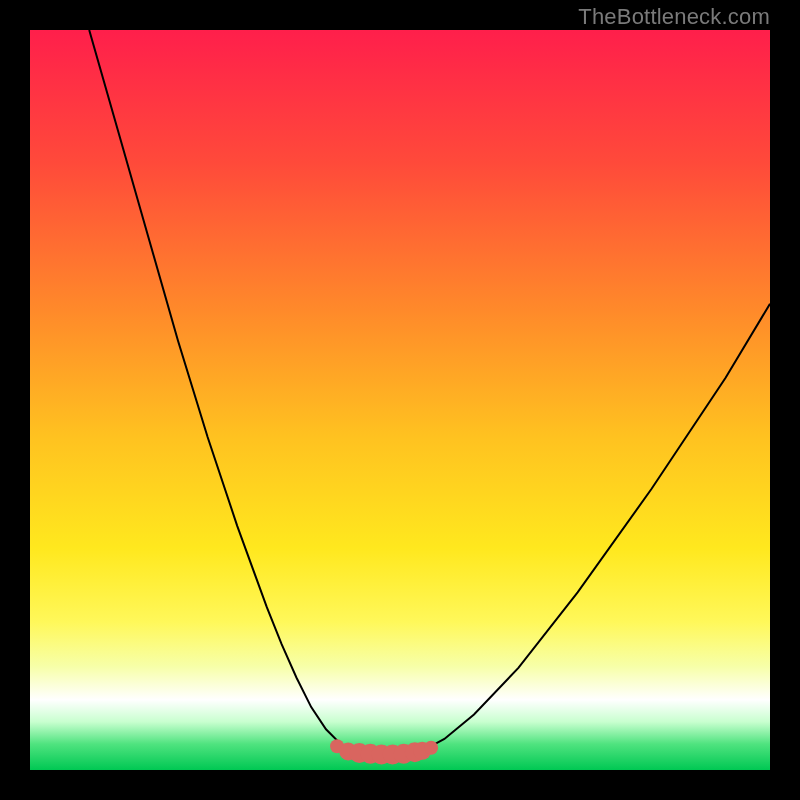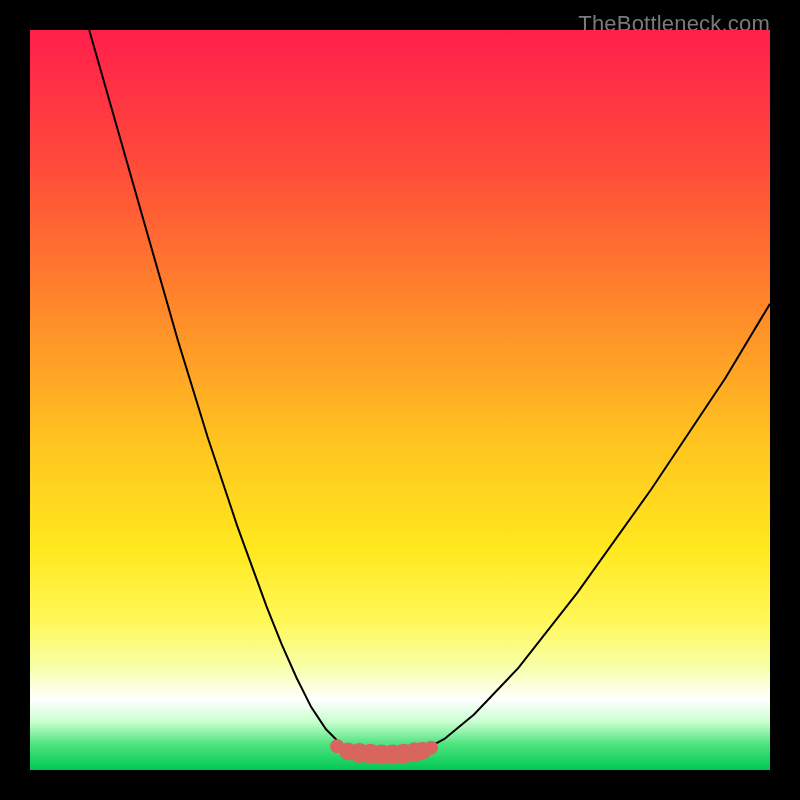--- a/index.html
+++ b/index.html
@@ -19,21 +19,21 @@
   }
   .plot-area {
     position: absolute;
     left: 30px;
     top: 30px;
     width: 740px;
     height: 740px;
   }
   .watermark {
     position: absolute;
-    top: 11px;
+    top: 4px;
     right: 30px;
     color: #7a7a7a;
     font-size: 22px;
     font-weight: 500;
     letter-spacing: 0.2px;
   }
   svg { display: block; }
 </style>
 </head>
 <body>

